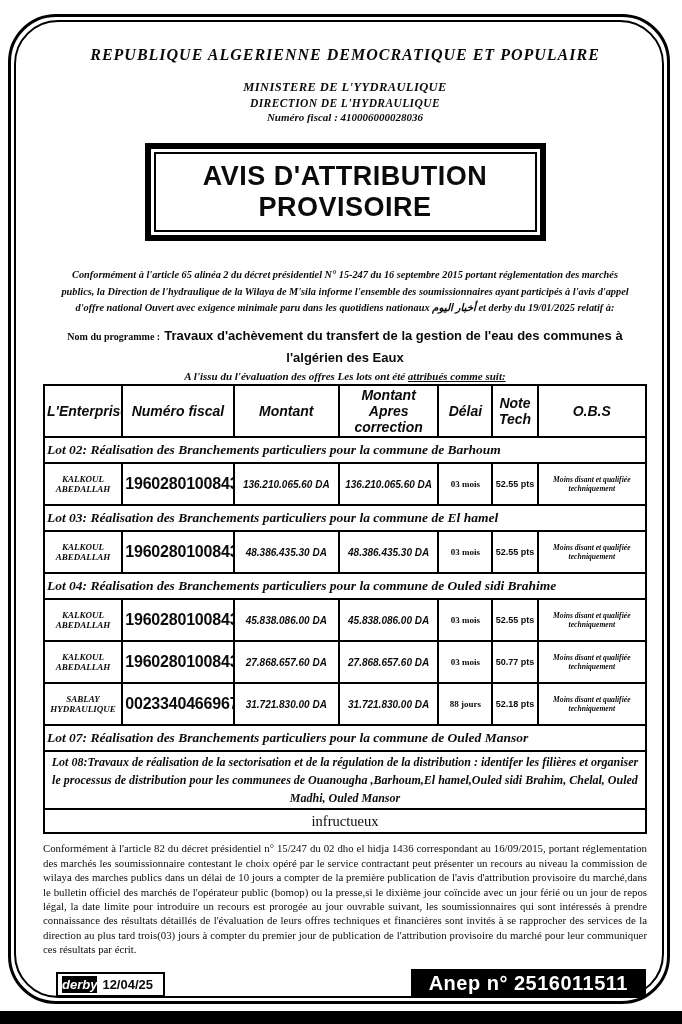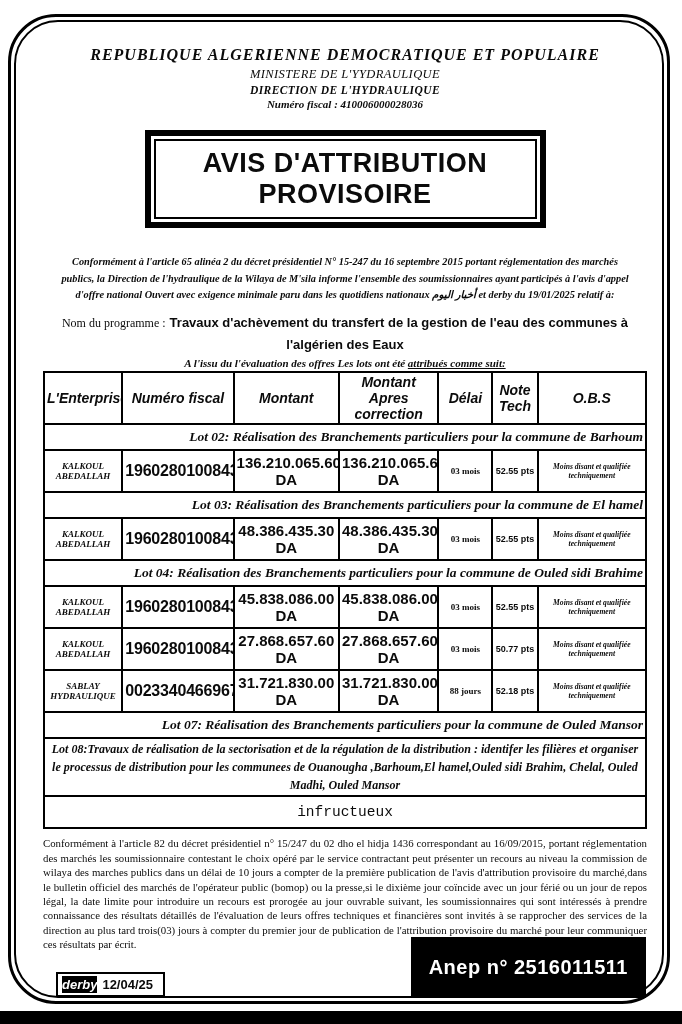--- a/index.html
+++ b/index.html
@@ -17,81 +17,81 @@
     border:3px solid #000; border-radius:48px;
   }
   .frame-inner {
     position:absolute; left:3px; top:3px; right:3px; bottom:3px;
     border:2px solid #000; border-radius:44px;
   }
   .content {
     position:absolute; left:37px; top:46px; right:35px;padding-left:6px;
   }
   .hdr-republic { text-align:center; font-weight:bold; font-style:italic; font-size:16px; letter-spacing:1px; }
-  .hdr-ministry { text-align:center; font-weight:normal; font-style:italic; font-size:12.5px; margin-top:3px; letter-spacing:.4px; }
+  .hdr-ministry { text-align:center; font-weight:bold; font-style:italic; font-size:12.5px; margin-top:16px; letter-spacing:.4px; }
   .hdr-direction { text-align:center; font-weight:bold; font-style:italic; font-size:11.5px; margin-top:2px; letter-spacing:.4px; }
   .hdr-fiscal { text-align:center; font-weight:bold; font-style:italic; font-size:11px; margin-top:2px; }
   .title-box-outer { width:401px; margin:20px auto 0; border:6px solid #000; padding:3px; background:#fff; }
   .title-box-inner { border:2px solid #000; padding:7px 4px; text-align:center; }
   .title-box-inner h1 {
     font-family:"Liberation Sans","DejaVu Sans",sans-serif;
     font-weight:700; font-size:27px; letter-spacing:.5px;
   }
   .intro {
     margin:26px auto 0; width:96%;
     text-align:center; font-weight:bold; font-style:italic;
     font-size:10.3px; line-height:1.62;
   }
   .program { margin-top:7px; text-align:center; line-height:1.35; }
-  .program .plabel { font-weight:normal; font-size:12px; }
+  .program .plabel { font-weight:bold; font-size:10px; }
   .program .pname {
     font-family:"Liberation Sans","DejaVu Sans",sans-serif;
     font-weight:700; font-size:13px;
   }
   .evalline { margin-top:3px; font-weight:bold; font-style:italic; font-size:11px;text-align:center; }
   .evalline .u { text-decoration:underline; }
   table.results { width:100%; border-collapse:collapse; margin-top:2px; table-layout:fixed; }
   table.results th, table.results td { border:2px solid #000; vertical-align:middle; padding:1px 2px; overflow:hidden; }
   th.colh {
     font-family:"Liberation Sans","DejaVu Sans",sans-serif;
     font-weight:700; font-style:italic; font-size:14px; text-align:center; height:29px;
   }
   td.lot-title {
-    text-align:right; font-weight:bold; font-style:italic; font-size:13.5px; height:26px;
+    text-align:left; font-weight:bold; font-style:italic; font-size:13.5px; height:26px;
   }
   tr.lot-data td { text-align:center; height:42px; }
   td.ent { font-style:italic; font-weight:bold; font-size:9px; }
   td.fis { font-family:"Liberation Sans","DejaVu Sans",sans-serif; font-weight:700; font-size:16px; letter-spacing:-.2px; }
-  td.mon { font-family:"Liberation Sans","DejaVu Sans",sans-serif; font-weight:700; font-size:15px; }
+  td.mon { font-family:"Liberation Sans","DejaVu Sans",sans-serif; font-weight:700; font-size:10px;font-style:italic; }
   td.del { font-weight:bold; font-size:9px; }
   td.note { font-family:"Liberation Sans","DejaVu Sans",sans-serif; font-weight:700; font-size:9px; }
   td.obs { font-style:italic; font-weight:bold; font-size:7.6px; line-height:1.25;border-radius:12px; }
   td.lot8 {
     text-align:center; font-weight:bold; font-style:italic; font-size:12px; line-height:1.5; height:58px; padding:2px 8px;
   }
   td.infru {
-    text-align:center; font-family:Liberation Mono, monospace;
-    font-size:14.5px; height:32px;margin-top:12px;
+    text-align:center; font-family:Liberation Serif, serif;
+    font-size:14.5px; height:24px;margin-top:12px;
   }
   .legal {
     margin-top:7px; text-align:justify; font-size:10.8px; line-height:1.34;
   }
   .footer-left {
     position:absolute; left:56px; bottom:27px;
     border:2px solid #000; background:#fff; padding:2px 10px 2px 4px;
     display:flex; align-items:center; gap:5px;
   }
   .derby-logo {
     background:#000; color:#fff; font-family:"Liberation Sans","DejaVu Sans",sans-serif;
     font-weight:700; font-style:italic; font-size:13px; padding:1px 0;
   }
   .derby-date { font-family:"Liberation Sans","DejaVu Sans",sans-serif; font-weight:700; font-size:13px; }
   .footer-right {
     position:absolute; right:36px; bottom:26px;
-    background:#000; color:#fff; padding:19px 18px;
+    background:#000; color:#fff; padding:3px 18px;
     font-family:"Liberation Sans","DejaVu Sans",sans-serif; font-weight:700; font-size:20px;
     letter-spacing:.5px;
   }
   .bottom-bar { position:absolute; left:0; right:0; bottom:0; height:13px; background:#000; }
 </style>
 </head>
 <body>
 
 <div class="frame-outer">
   <div class="frame-inner"></div>

